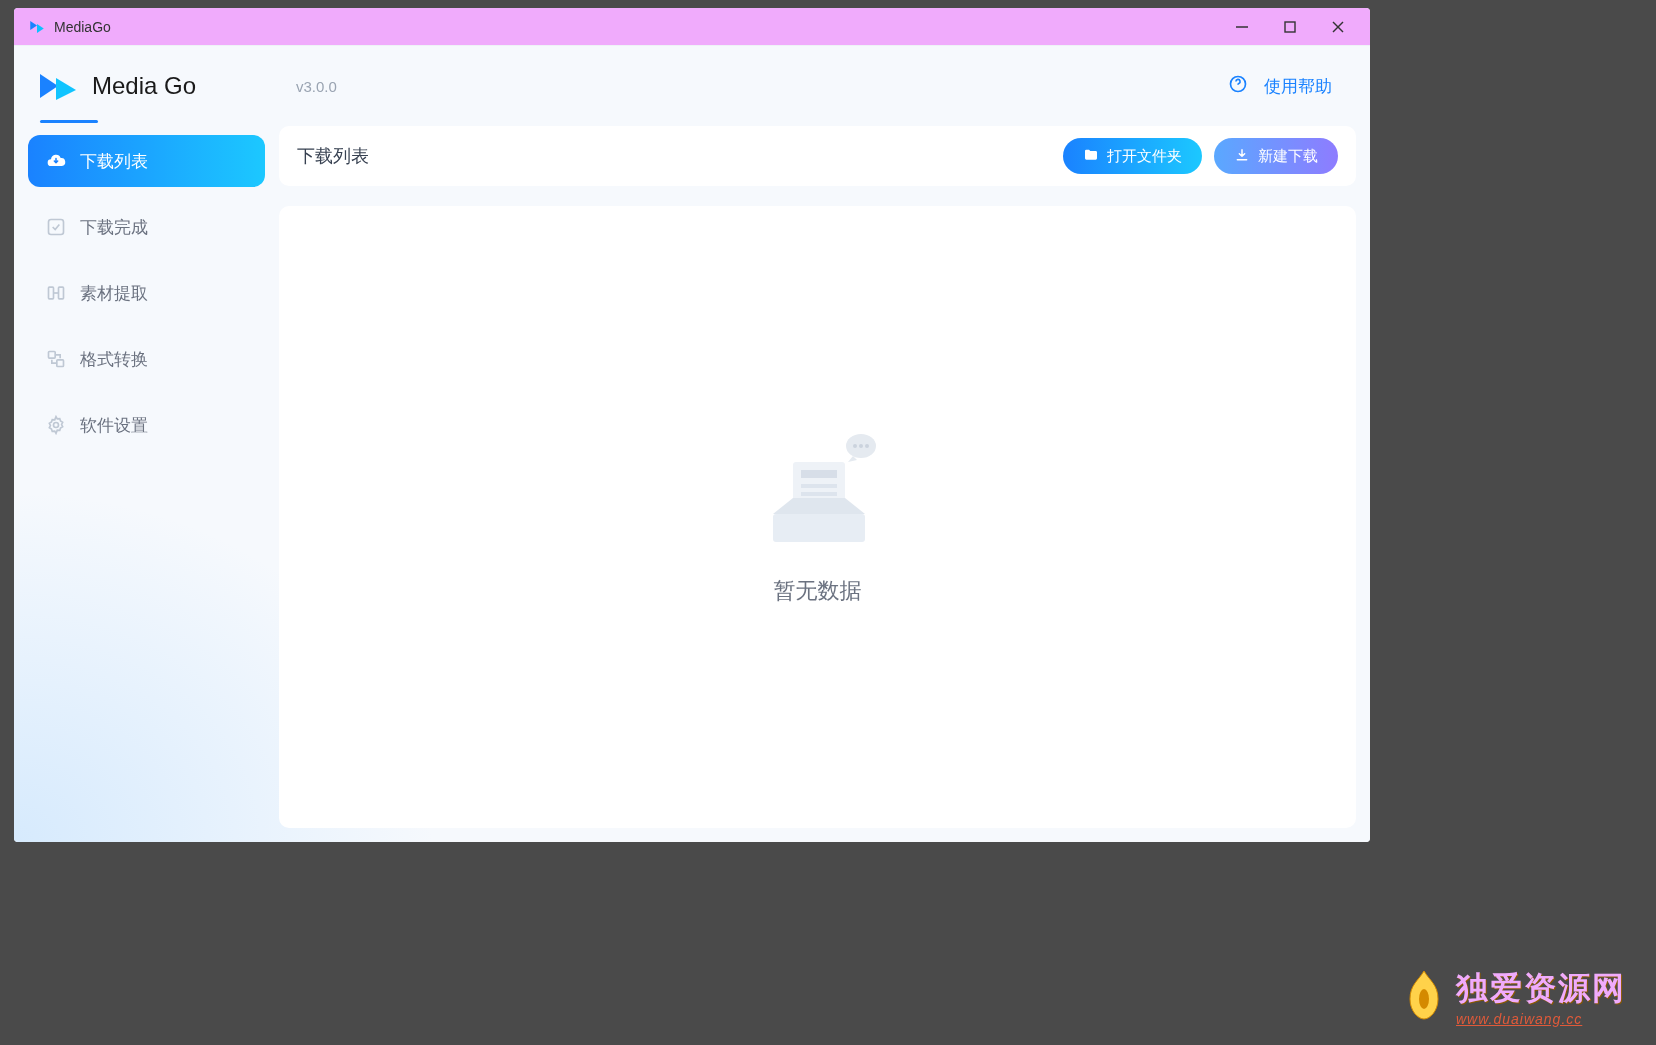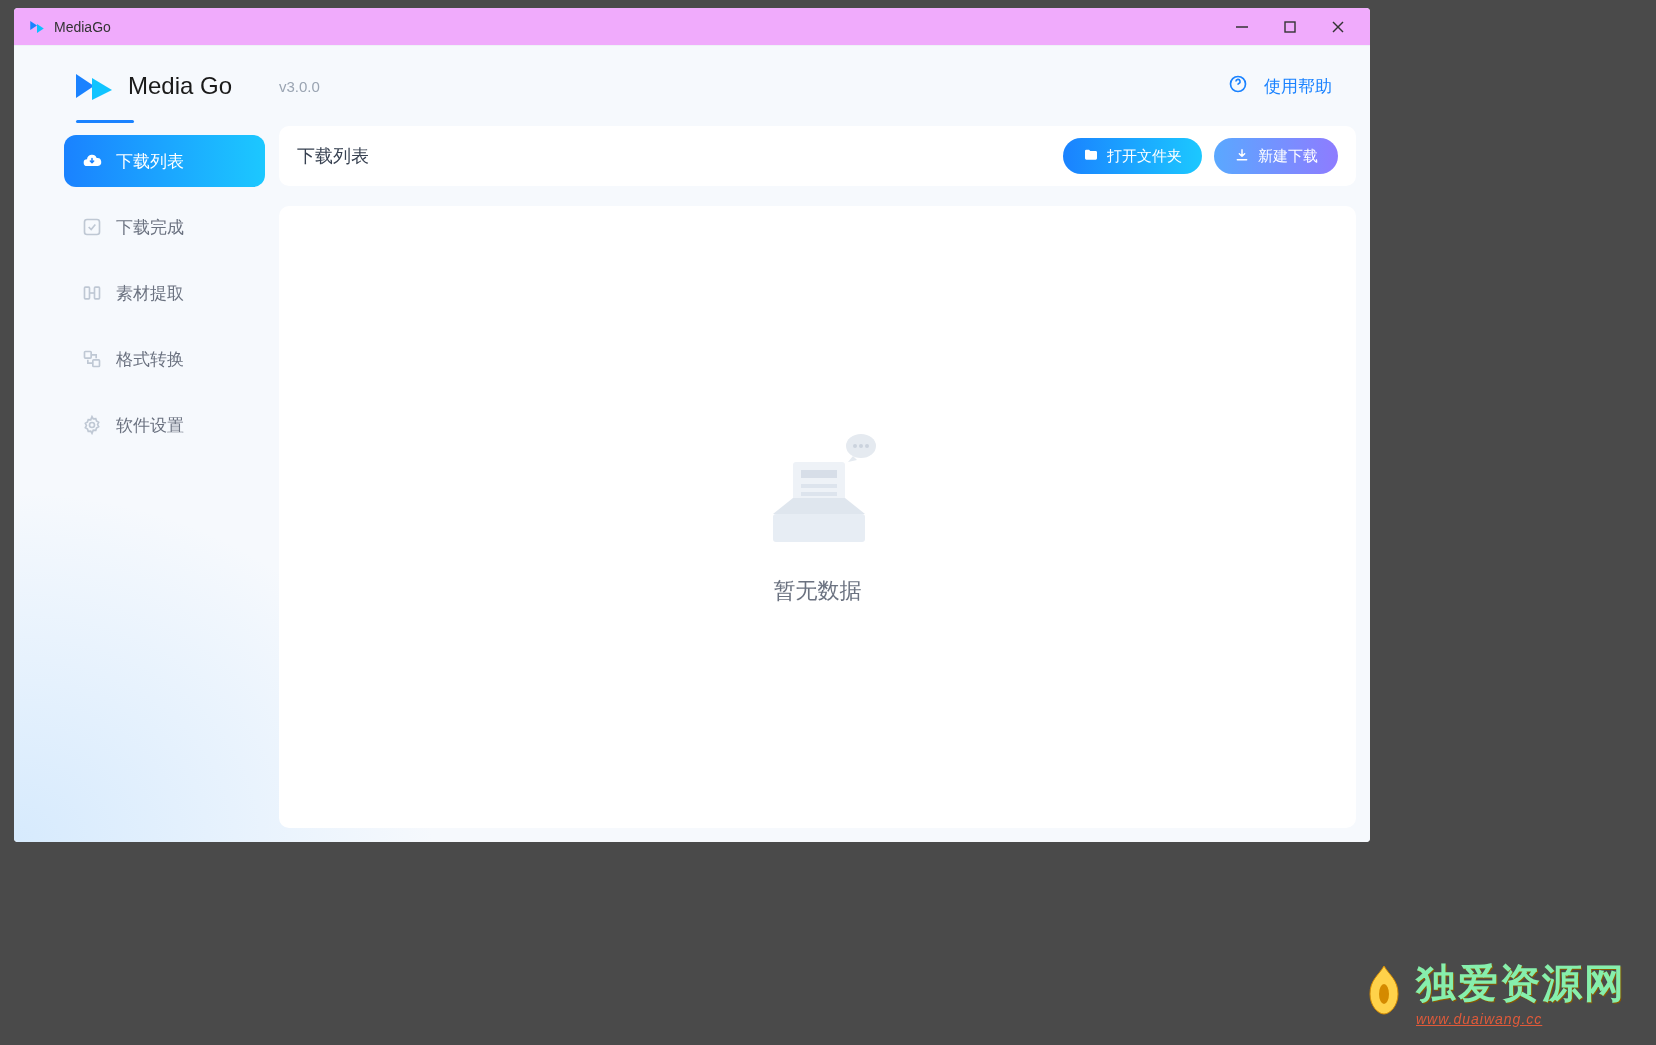--- a/index.html
+++ b/index.html
@@ -9,39 +9,39 @@
 .titlebar-logo { width: 18px; height: 18px; margin-right: 8px; }
 .titlebar-title { font-size: 14px; color: #333; }
 .titlebar-controls { margin-left: auto; display: flex; gap: 28px; align-items: center; padding-right: 8px; }
 .titlebar-btn { width: 20px; height: 20px; display: flex; align-items: center; justify-content: center; cursor: pointer; }
 .content { flex: 1; display: flex; background: radial-gradient(ellipse 600px 500px at 0% 100%, rgba(120,190,255,0.25), transparent 70%), #f6f9fd; }
 .header-row { height: 80px; display: flex; align-items: center; padding: 0 24px 0 24px; }
 .app-logo { width: 40px; height: 32px; margin-right: 14px; }
 .app-name { font-size: 24px; font-weight: 500; color: #1a1a1a; }
 .app-version { font-size: 15px; color: #9aa4b2; margin-left: 44px; }
 .header-right { margin-left: auto; display: flex; align-items: center; gap: 16px; color: #1a82ff; font-size: 17px; cursor: pointer; }
-.left-col { width: 265px; display: flex; flex-direction: column; padding-left: 36px; }
+.left-col { width: 265px; display: flex; flex-direction: column; }
 .sidebar { padding: 0 14px; }
 .nav-item { height: 52px; border-radius: 12px; display: flex; align-items: center; padding: 0 18px; gap: 14px; font-size: 17px; color: #6b7280; cursor: pointer; margin-bottom: 14px; }
 .nav-item.active { background: linear-gradient(90deg, #1a82ff 0%, #1cc8ff 100%); color: #fff; }
 .nav-item .nav-icon { width: 20px; height: 20px; display: flex; align-items: center; justify-content: center; }
 .logo-underline { height: 3px; width: 58px; background: #1a82ff; margin-left: 26px; margin-top: -6px; margin-bottom: 12px; border-radius: 2px; }
 .right-col { flex: 1; display: flex; flex-direction: column; padding: 0 14px 14px 0; }
 .toolbar { background: #fff; border-radius: 10px; height: 60px; display: flex; align-items: center; padding: 0 18px; margin-bottom: 20px; }
 .toolbar-title { font-size: 18px; color: #374151; }
 .toolbar-actions { margin-left: auto; display: flex; gap: 12px; }
 .btn { height: 36px; border-radius: 18px; padding: 0 20px; display: flex; align-items: center; gap: 8px; font-size: 15px; color: #fff; cursor: pointer; border: none; }
 .btn-open { background: linear-gradient(90deg, #1a82ff 0%, #1cc8ff 100%); }
 .btn-new { background: linear-gradient(90deg, #5aa8ff 0%, #8e7cff 100%); }
 .main-panel { background: #fff; border-radius: 10px; flex: 1; display: flex; flex-direction: column; align-items: center; justify-content: center; }
 .empty-illustration { position: relative; width: 130px; height: 130px; margin-bottom: 18px; }
 .empty-text { font-size: 22px; color: #6b7280; }
 .watermark { position: absolute; right: 30px; bottom: 18px; display: flex; align-items: center; gap: 10px; }
 .watermark-text { display: flex; flex-direction: column; align-items: flex-start; }
-.watermark-title { font-size: 40px; font-weight: 700; color: #86efac; text-shadow: 1px 1px 0 #8a5a00; letter-spacing: 2px; }
+.watermark-title { font-size: 32px; font-weight: 700; color: #f0abfc; text-shadow: 1px 1px 0 #8a5a00; letter-spacing: 2px; }
 .watermark-url { font-size: 14px; color: #e05a3a; font-style: italic; letter-spacing: 1px; text-decoration: underline; }
 </style>
 </head>
 <body>
 
 <div class="window">
 
   <div class="titlebar">
     <span class="titlebar-logo">
       <svg viewBox="0 0 24 24" width="18" height="18">
@@ -130,21 +130,21 @@
                 <path d="M12 2l1.5 2.6 3-0.3 0.9 2.9 2.6 1.5-1.3 2.7 1.3 2.7-2.6 1.5-0.9 2.9-3-0.3L12 22l-1.5-2.6-3 0.3-0.9-2.9L4 15.3l1.3-2.7L4 9.9l2.6-1.5 0.9-2.9 3 0.3L12 2z"></path>
               </svg>
           </span>
           <span>软件设置</span>
         </div>
       </div>
     </div>
 
     <div class="right-col">
       <div class="header-row" style="padding-left:0;">
-        <span class="app-version" style="margin-left:0;">v3.0.0</span>
+        <span class="app-version" style="margin-left:17px;">v3.0.0</span>
         <div class="header-right">
           <span>
             <svg width="20" height="20" viewBox="0 0 24 24" fill="none" stroke="#1a82ff" stroke-width="2">
                 <circle cx="12" cy="12" r="9"></circle>
                 <path d="M9.5 9a2.5 2.5 0 1 1 3.5 2.3c-.8.4-1 1-1 1.7M12 17h.01"></path>
               </svg>
           </span>
           <span>使用帮助</span>
         </div>
       </div>

